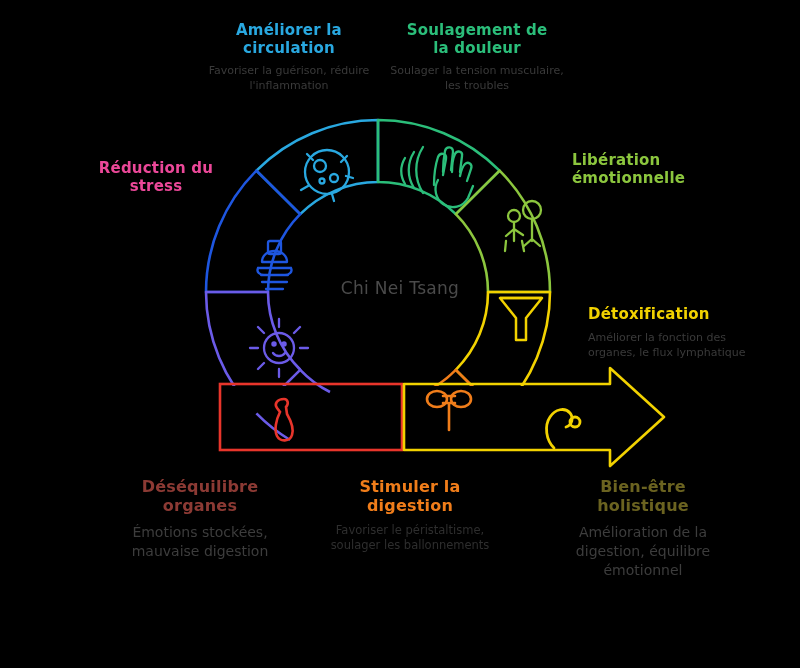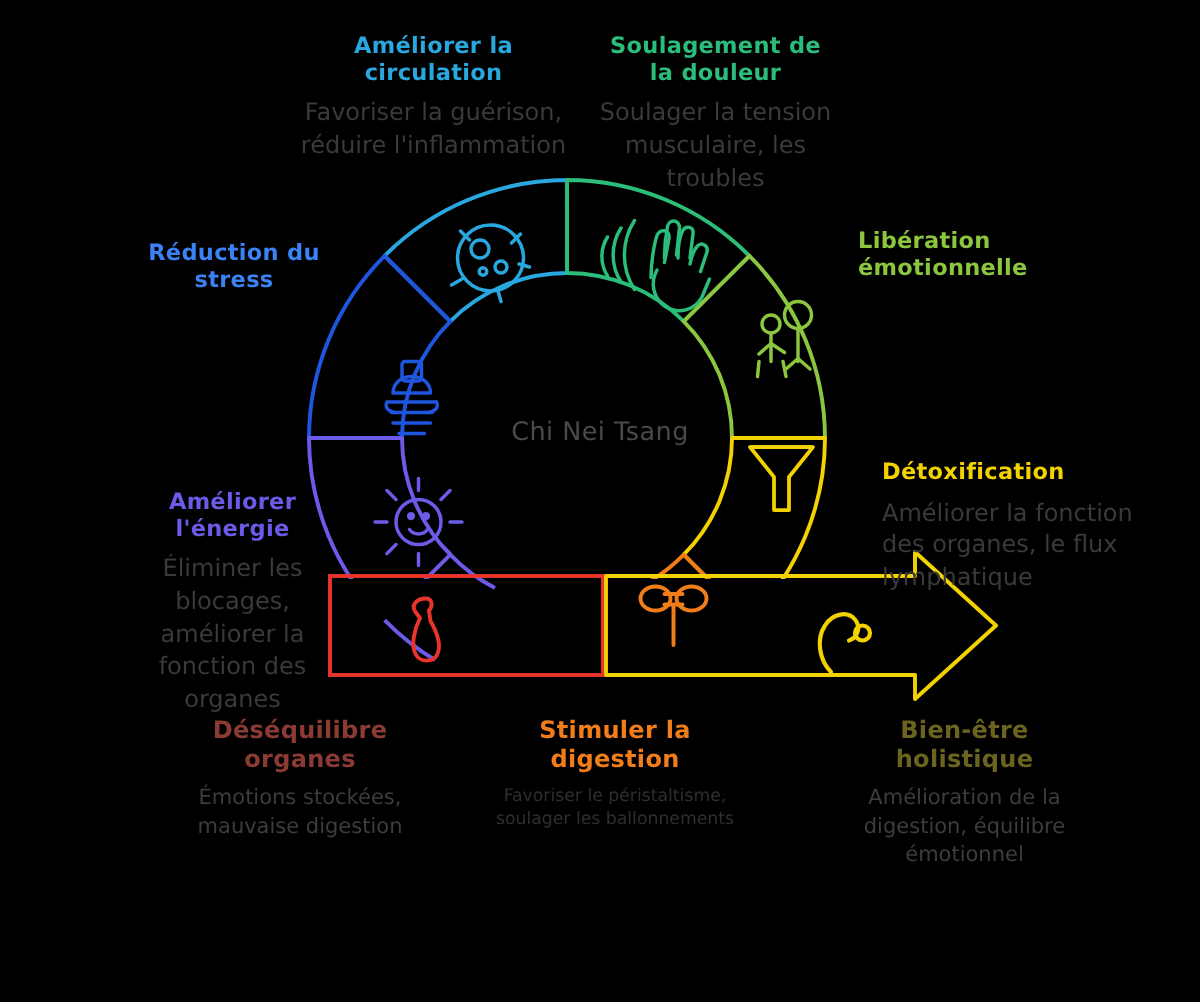--- a/index.html
+++ b/index.html
@@ -6,21 +6,21 @@
   body{
     width:800px;height:668px;position:relative;overflow:hidden;
     font-family:"DejaVu Sans","Liberation Sans",sans-serif;
     background:#000;color:#fff;
   }
   #stage{position:absolute;left:0;top:0;width:800px;height:668px;}
   svg.ring{position:absolute;left:0;top:0;width:800px;height:668px;pointer-events:none;}
 
   .lbl{position:absolute;text-align:center;line-height:1.18;}
   .lbl .ttl{font-weight:bold;font-size:15px;letter-spacing:.2px;}
-  .lbl .sub{font-size:16px;color:#3a3a3a;line-height:1.35;margin-top:7px;}
+  .lbl .sub{font-size:11px;color:#3a3a3a;line-height:1.35;margin-top:7px;}
   .lbl.big .sub{font-size:14px;line-height:1.35;color:#2e2e2e;}
   .lbl.big .ttl{font-size:16px;}
 
   .center-label{
     position:absolute;left:300px;top:278px;width:200px;text-align:center;
     font-size:17px;color:#4a4a4a;letter-spacing:.3px;
   }
 </style>
 </head>
 <body>
@@ -129,33 +129,26 @@
 
   <div class="lbl" style="left:382px;top:22px;width:190px;">
     <div class="ttl" style="color:#2BBE7A;">
       <span>Soulagement de</span><br>
       <span>la douleur</span>
     </div>
     <div class="sub">Soulager la tension musculaire, les troubles</div>
   </div>
 
   <div class="lbl" style="left:78px;top:160px;width:156px;">
-    <div class="ttl" style="color:#3b82f6;">
+    <div class="ttl" style="color:#ec4899;">
       <span>Réduction du</span><br>
       <span>stress</span>
     </div>
   </div>
 
-  <div class="lbl" style="left:76px;top:326px;width:158px;">
-    <div class="ttl" style="color:#6B5BE8;">
-      <span>Améliorer</span><br>
-      <span>l'énergie</span>
-    </div>
-    <div class="sub">Éliminer les blocages, améliorer la fonction des organes</div>
-  </div>
 
   <div class="lbl" style="left:572px;top:152px;width:160px;text-align:left;">
     <div class="ttl" style="color:#8CC63E;">
       <span>Libération</span><br>
       <span>émotionnelle</span>
     </div>
   </div>
 
   <div class="lbl" style="left:588px;top:264px;width:176px;text-align:left;margin-top:42px;">
     <div class="ttl" style="color:#F2D200;">

